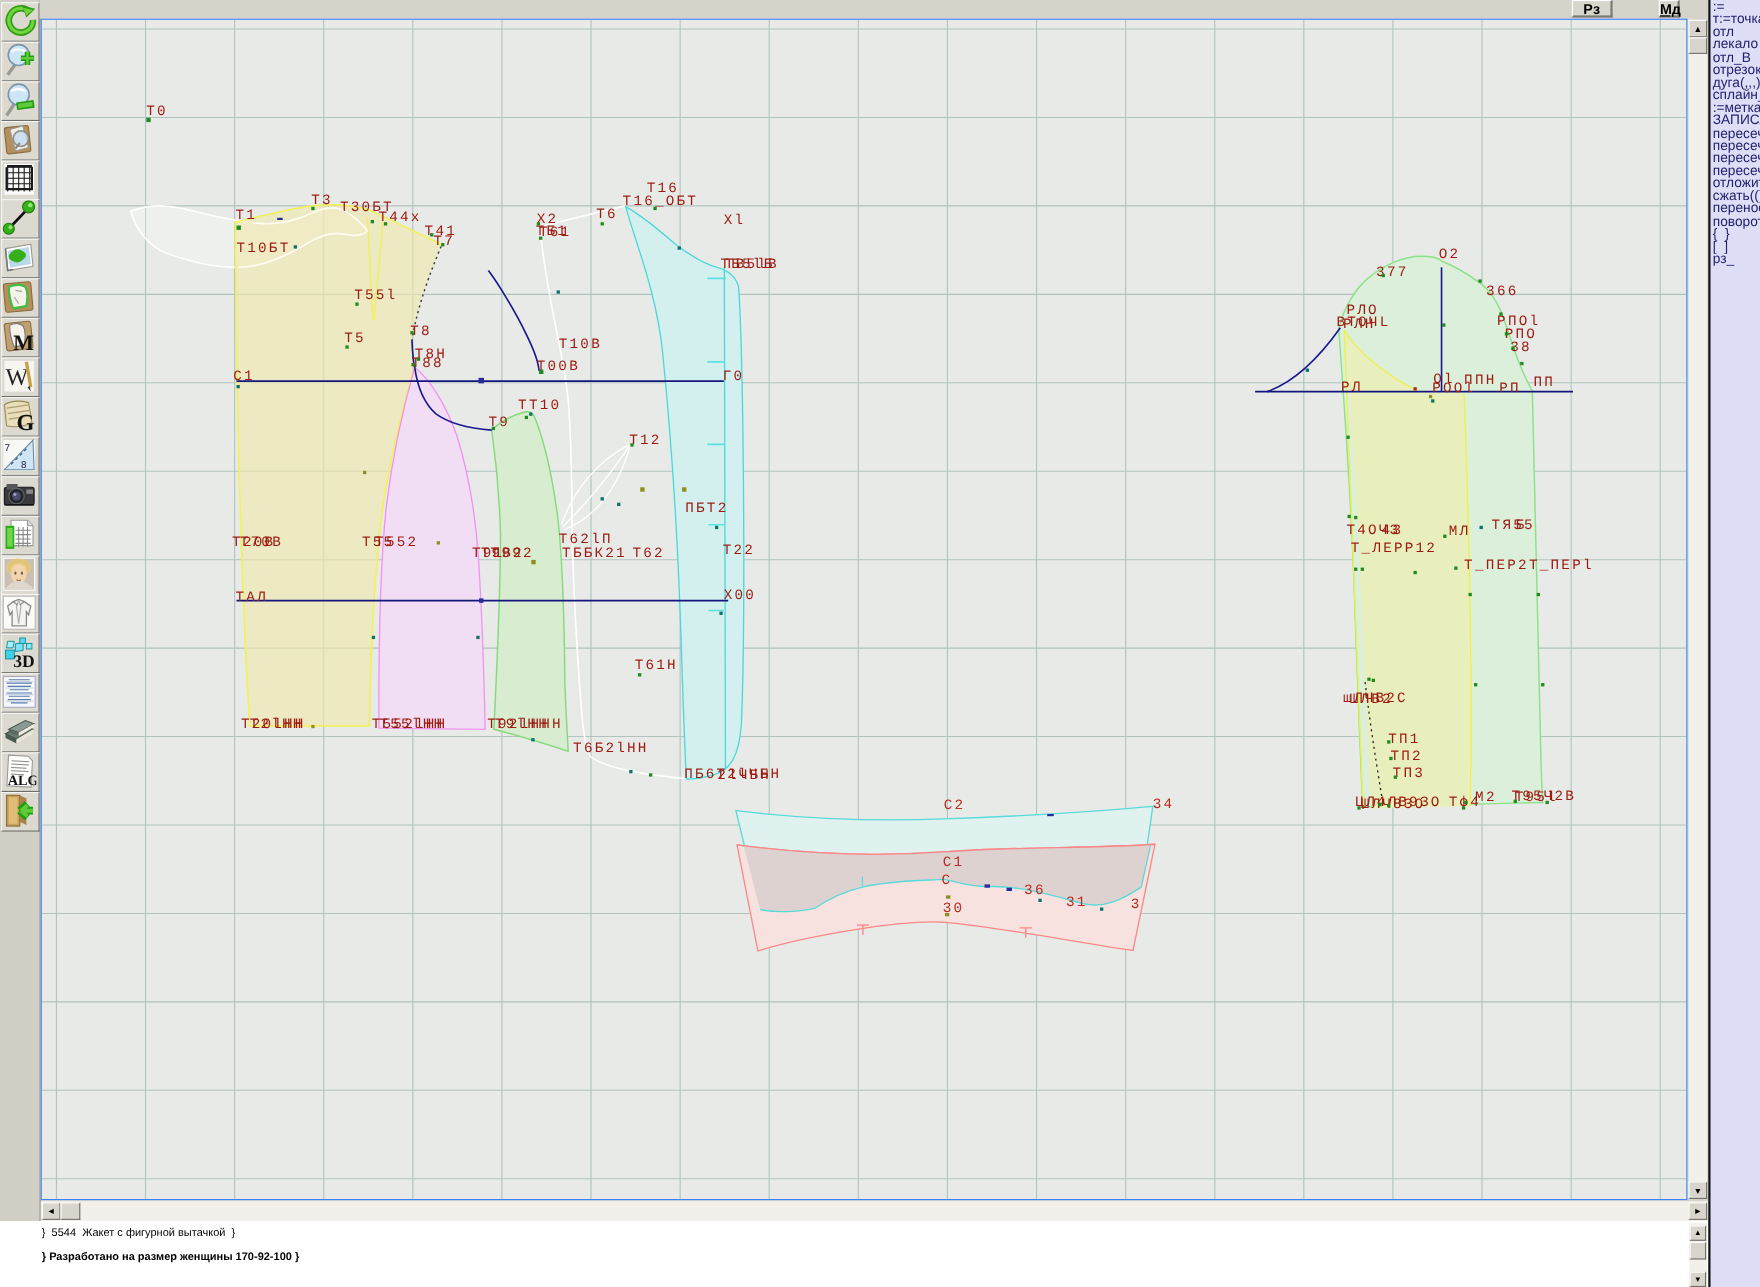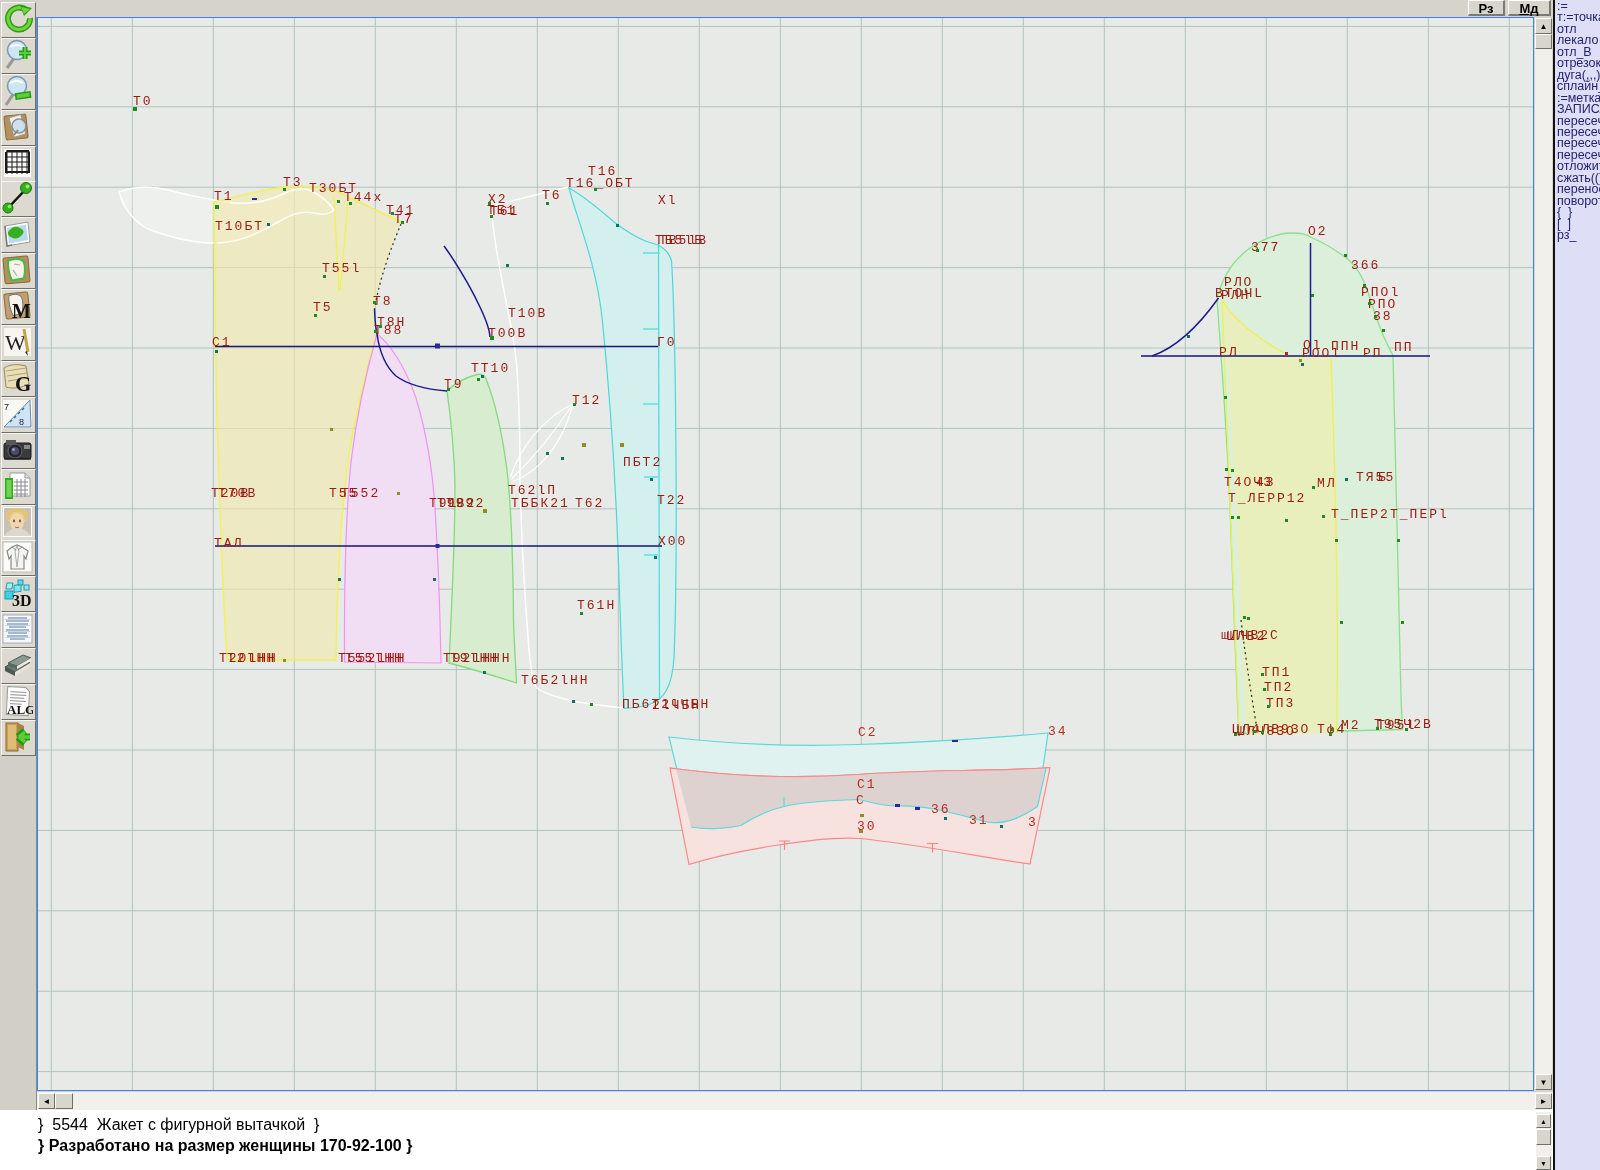--- a/index.html
+++ b/index.html
@@ -15,21 +15,21 @@
     font-weight:bold;font-size:13px;text-align:center;line-height:16px;
     border-top:1px solid #fff;border-left:1px solid #fff;
     border-right:2px solid #7a7a74;border-bottom:2px solid #7a7a74;box-sizing:border-box;}
   #canvas{left:37px;top:17px;width:1497px;height:1074px;background:#e8eae7;
     border:1px solid #3b82f6;box-sizing:border-box;}
   #vsb{left:1535px;top:18px;width:17px;height:1072px;background:#f1f0ea;}
   #hsb{left:37px;top:1092px;width:1516px;height:18px;background:#f1f0ea;}
   .sbtn{position:absolute;background:#d8d5cd;border-top:1px solid #fff;border-left:1px solid #fff;
     border-right:1px solid #6f6f6a;border-bottom:1px solid #6f6f6a;box-sizing:border-box;}
   #status{left:0;top:1110px;width:1553px;height:60px;background:#fff;color:#000;}
-  #status div{position:absolute;font-size:16px;white-space:pre;}
+  #status div{position:absolute;font-size:10px;white-space:pre;}
   #sidebar{left:1553px;top:0;width:47px;height:1170px;background:#dedef6;
     border-left:2px solid #111;box-sizing:border-box;}
   #sidebar pre{margin:0;padding:1px 0 0 2px;font-family:"Liberation Sans",sans-serif;
     font-size:12.5px;line-height:11.45px;color:#232370;letter-spacing:0;}
 </style>
 </head>
 <body>
 
 <div id="toolbar" class="abs">
 
@@ -244,23 +244,23 @@
         <rect x="6" y="4" width="8" height="24" fill="#e0bc74"></rect>
         <path d="M16,2 l6,3 v24 l-6,-3 Z" fill="#a8834a"></path>
         <path d="M28,16 l-12,0 M16,16 l7,-6 M16,16 l7,6" stroke="#1f9c12" stroke-width="7" fill="none"></path>
         <path d="M28,16 l-11,0 M17,16 l6,-5 M17,16 l6,5" stroke="#5ecc38" stroke-width="3.5" fill="none"></path>
       </svg>
     </div>
 </div>
 
 <div id="topstrip" class="abs"></div>
 
-<div class="winbtn" style="left:1468px;width:37px;">Рз</div>
-
-<div class="winbtn" style="left:1508px;width:43px;text-decoration:underline;">Мд</div>
+<div class="winbtn" style="left:1429px;width:37px;">Рз</div>
+
+<div class="winbtn" style="left:1508px;width:19px;text-decoration:underline;">Мд</div>
 
 <div id="canvas" class="abs">
 <svg id="art" width="1495" height="1072" viewBox="38 18 1495 1072" xmlns="http://www.w3.org/2000/svg">
 
 <g stroke="#b0c3bf" stroke-width="1">
 <path d="M51.3,18V1090M132.3,18V1090M213.3,18V1090M294.3,18V1090M375.3,18V1090M456.3,18V1090M537.3,18V1090M618.3,18V1090M699.3,18V1090M780.3,18V1090M861.3,18V1090M942.3,18V1090M1023.3,18V1090M1104.3,18V1090M1185.3,18V1090M1266.3,18V1090M1347.3,18V1090M1428.3,18V1090M1509.3,18V1090"></path>
 <path d="M38,26.4H1533M38,106.8H1533M38,187.2H1533M38,267.6H1533M38,348H1533M38,428.4H1533M38,508.8H1533M38,589.2H1533M38,669.6H1533M38,750H1533M38,830.4H1533M38,910.8H1533M38,991.2H1533M38,1071.6H1533"></path>
 </g>
 
 <path d="M119,192 C133,186.5 150,186 166,189.5 C190,195.5 212,200.5 230,202.5 C252,205.5 270,200.5 285,193 C295,188.5 305,188 312,191 C321,196 329,202.5 334,210 C330,214 322,215 314,213 C302,210.5 291,214 280,221 C262,232 240,242.5 217,243 C194,243.5 170,237 152,230.5 C136,224.5 124,210 119,192 Z" fill="rgba(255,255,255,0.28)" stroke="#ffffff" stroke-width="1.5"></path>

